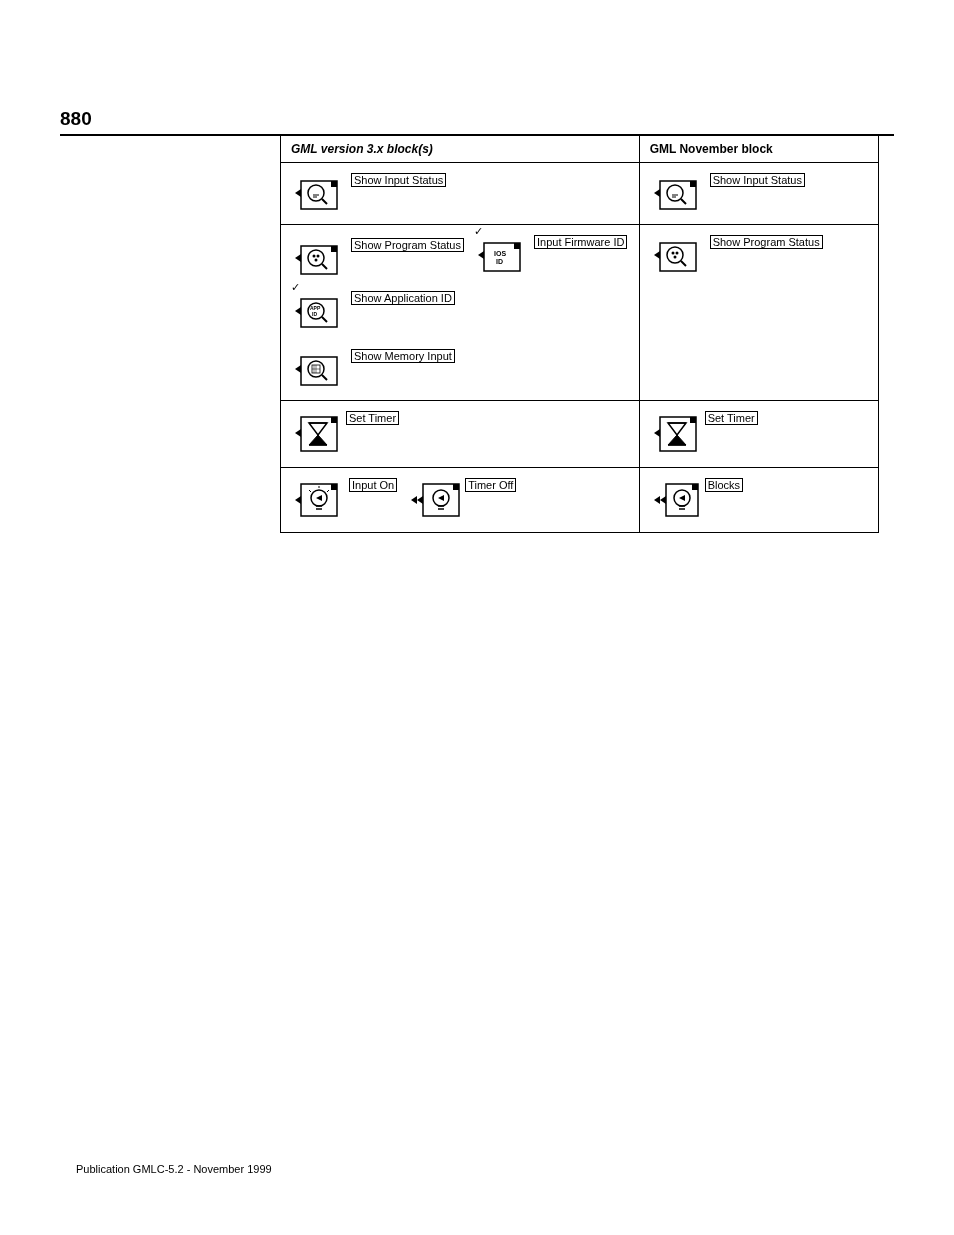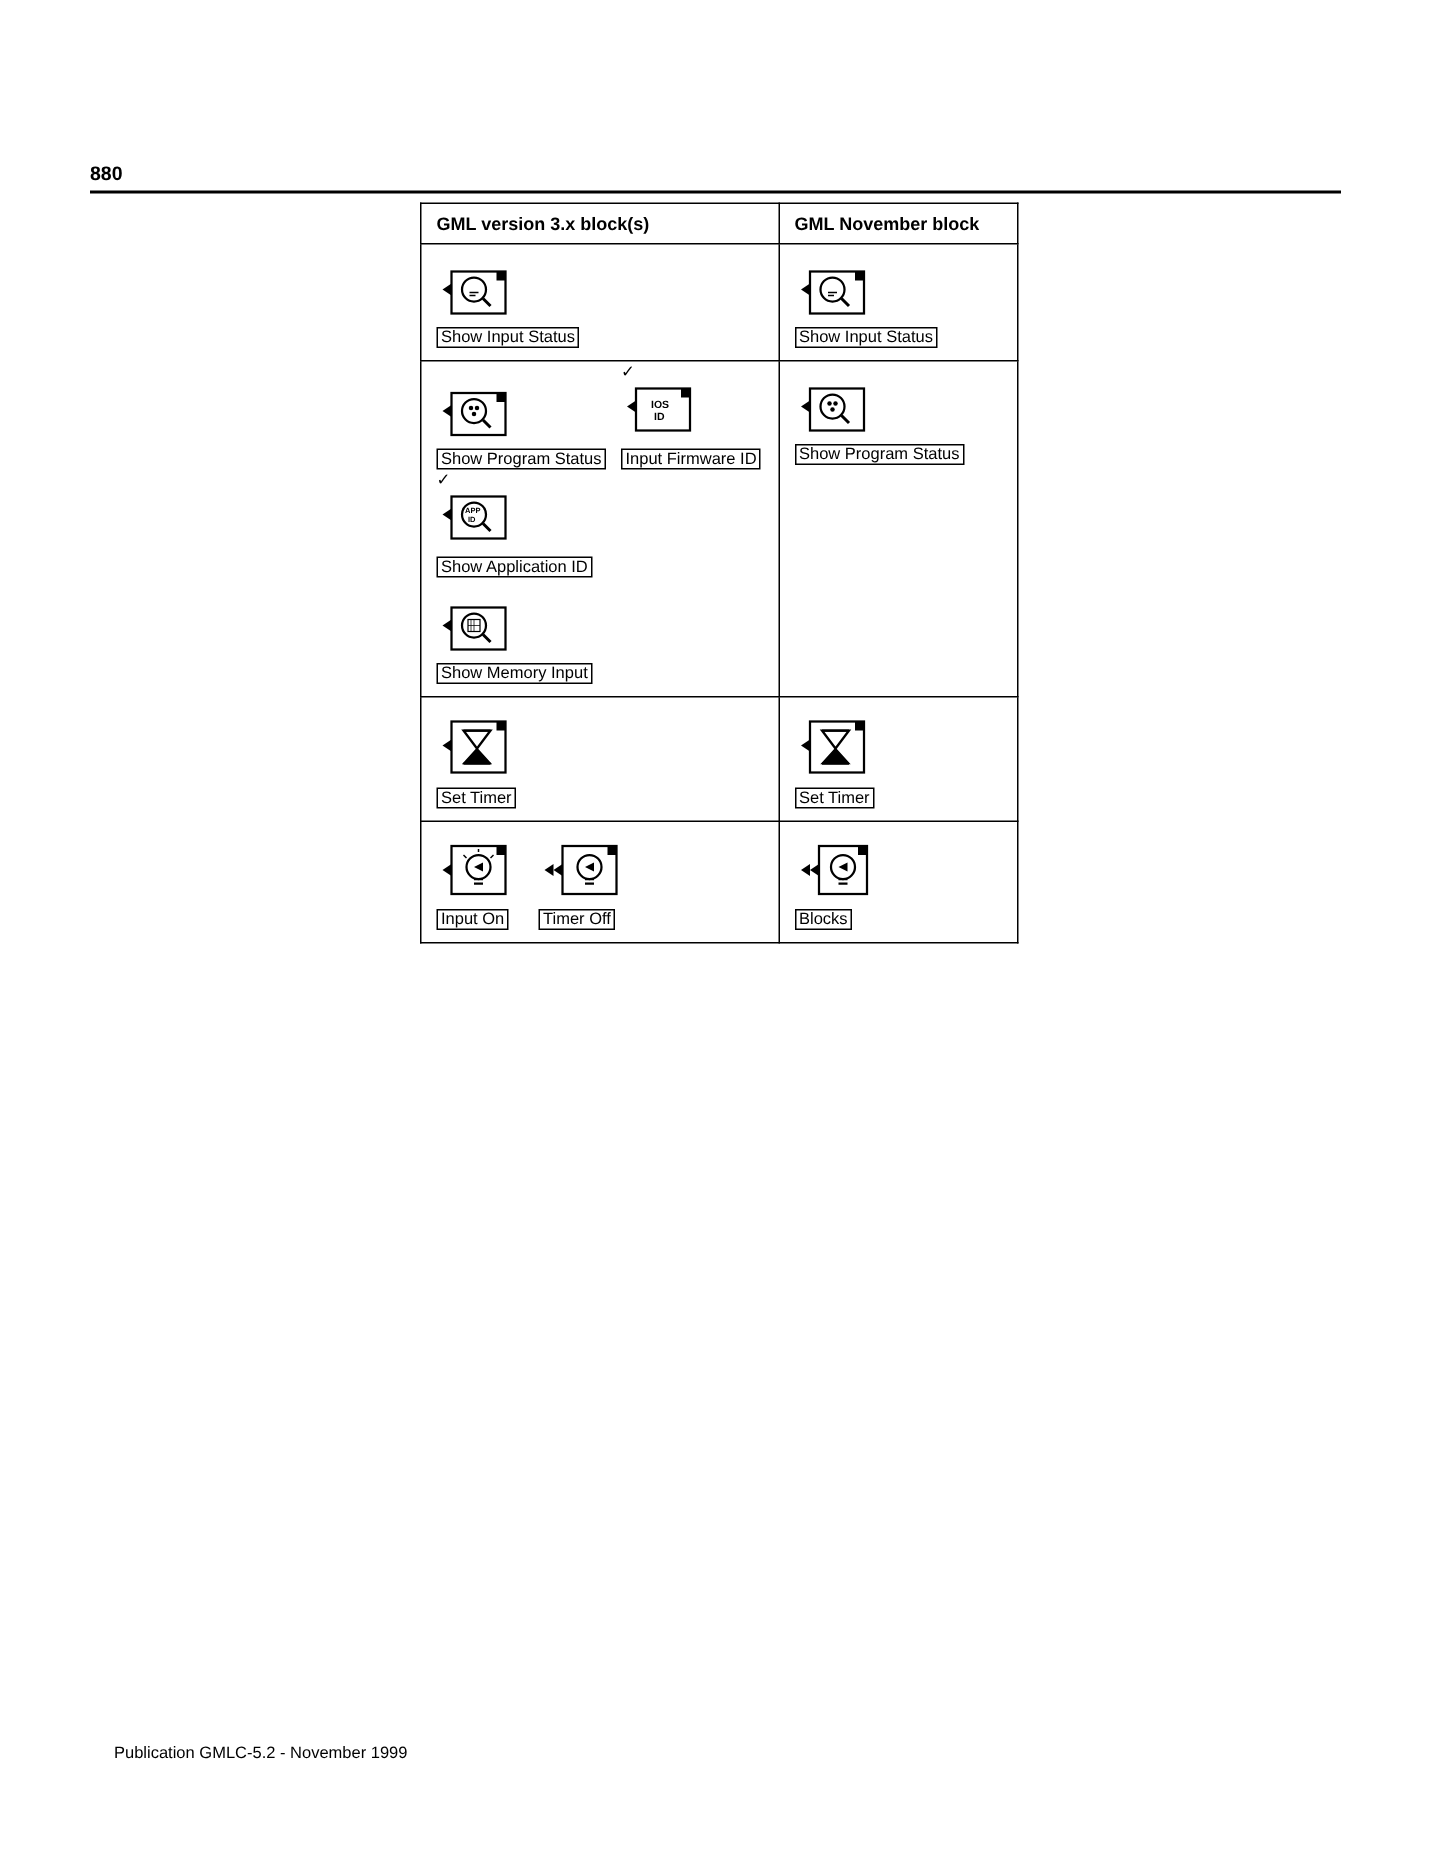--- a/index.html
+++ b/index.html
@@ -20,21 +20,21 @@
       right: 60px;
       display: flex;
       align-items: baseline;
       gap: 40px;
       border-bottom: 2px solid #000;
       padding-bottom: 4px;
     }
 
     .page-number {
       font-weight: bold;
-      font-size: 13px;
+      font-size: 19px;
       white-space: nowrap;
     }
 
     .page-title {
       font-size: 13px;
     }
 
     .main-table {
       position: absolute;
       top: 135px;
@@ -50,34 +50,34 @@
       vertical-align: top;
     }
 
     .main-table th {
       font-weight: bold;
       font-size: 12px;
       text-align: left;
       padding: 6px 10px;
     }
 
-    .col-gml3 { width: 60%; }
+    .col-gml3 { width: 60%; font-style: italic; }
     .col-gmlc { width: 40%; }
 
     .block-row {
       display: flex;
       flex-direction: row;
       gap: 10px;
       align-items: flex-end;
       flex-wrap: wrap;
     }
 
     .block-item {
       display: flex;
-      flex-direction: column;
+      flex-direction: row;
       align-items: flex-start;
     }
 
     .block-label {
       font-size: 11px;
       border: 1px solid #000;
       padding: 0px 2px;
       margin-top: 2px;
       white-space: nowrap;
     }

